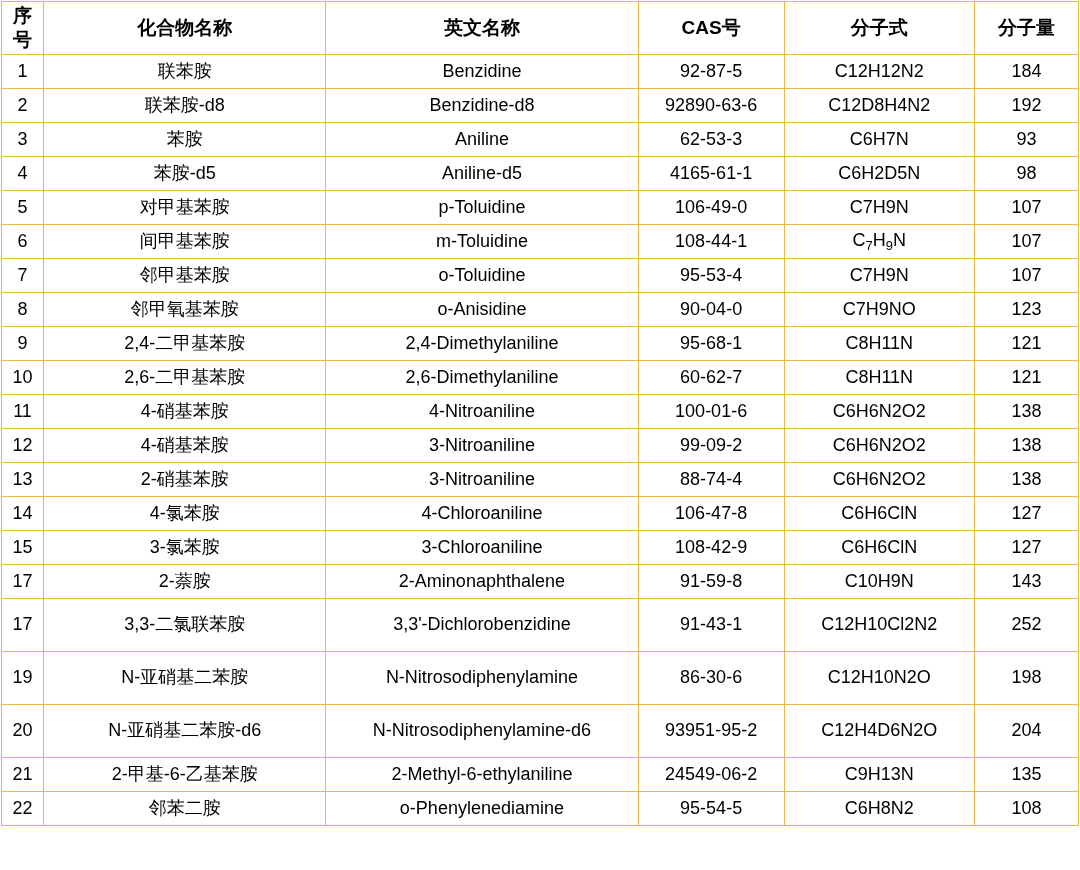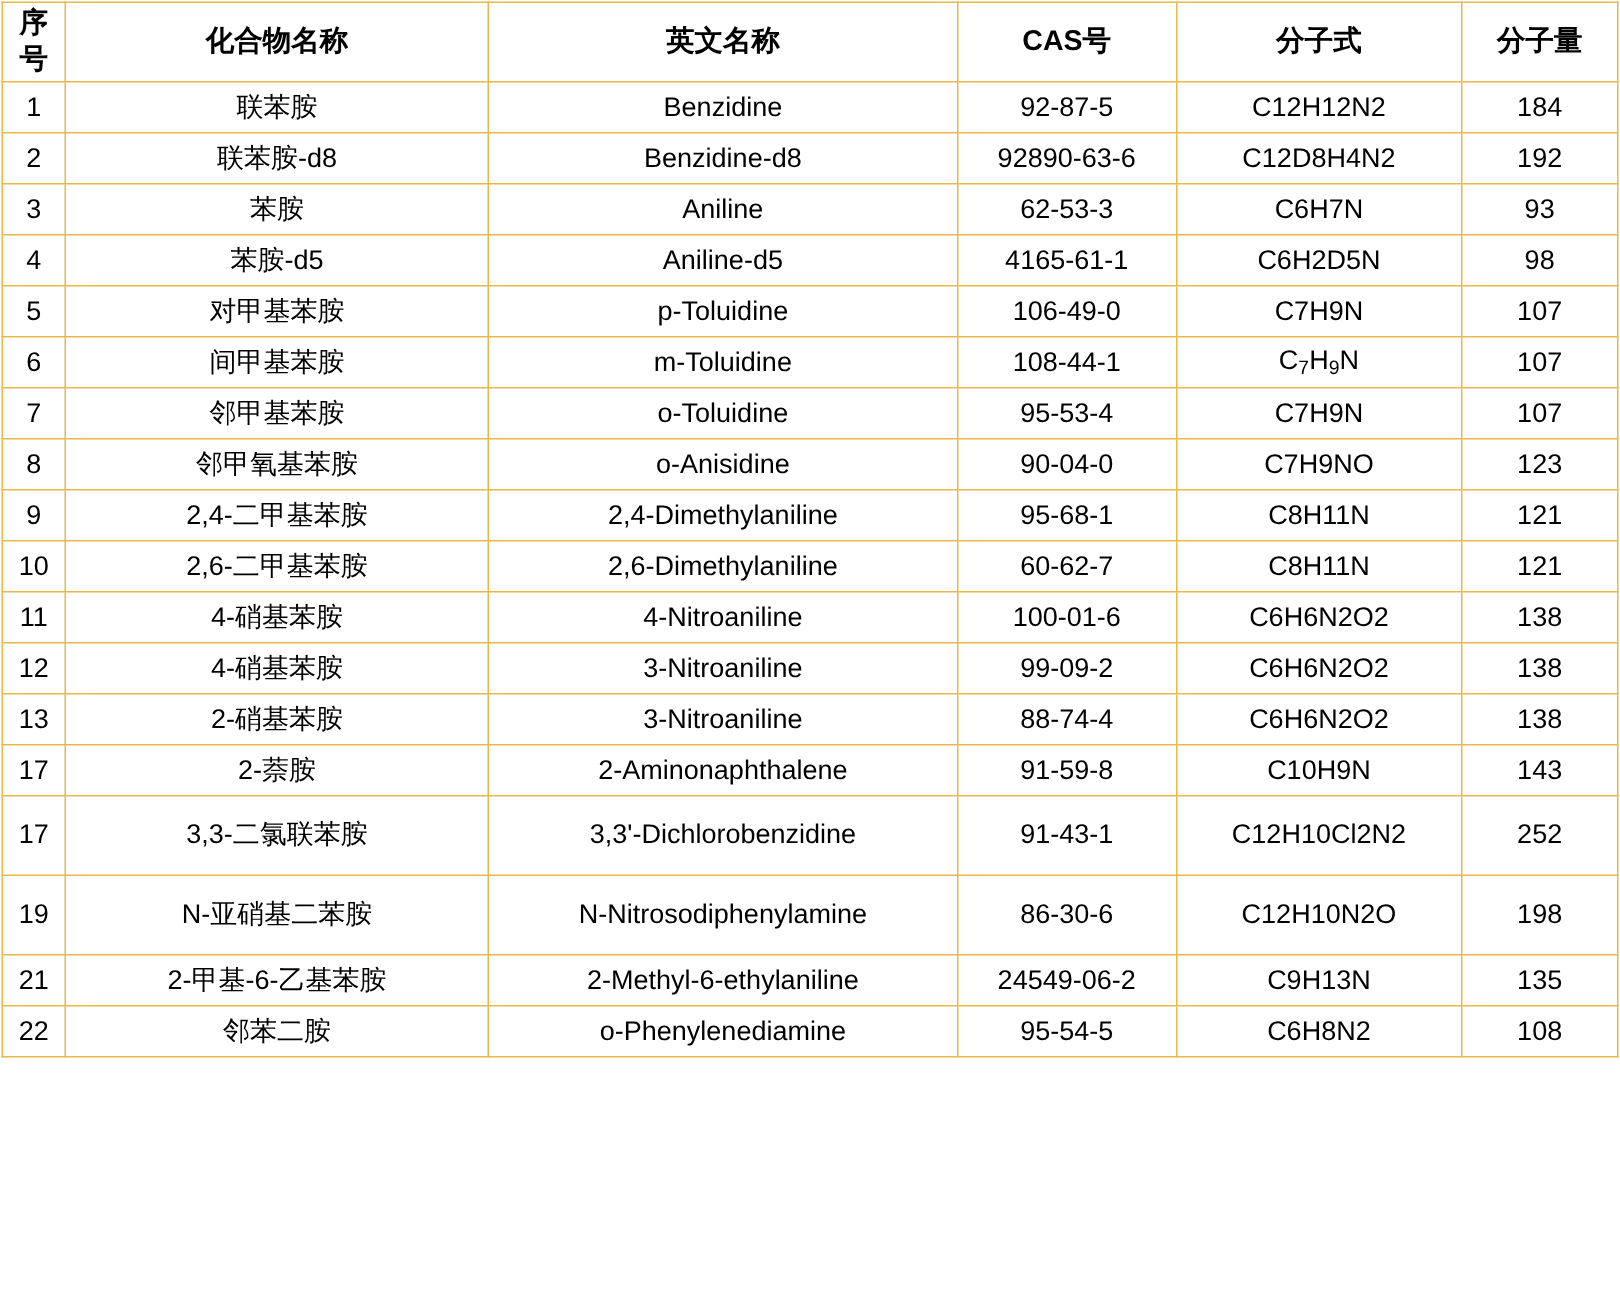--- a/index.html
+++ b/index.html
@@ -180,20 +180,36 @@
         </tr>
         <tr>
           <td class="idx">13</td>
           <td>2-硝基苯胺</td>
           <td>3-Nitroaniline</td>
           <td>88-74-4</td>
           <td>C6H6N2O2</td>
           <td>138</td>
         </tr>
         <tr>
+          <td class="idx">14</td>
+          <td>4-氯苯胺</td>
+          <td>4-Chloroaniline</td>
+          <td>106-47-8</td>
+          <td>C6H6ClN</td>
+          <td>127</td>
+        </tr>
+        <tr>
+          <td class="idx">15</td>
+          <td>3-氯苯胺</td>
+          <td>3-Chloroaniline</td>
+          <td>108-42-9</td>
+          <td>C6H6ClN</td>
+          <td>127</td>
+        </tr>
+        <tr>
           <td class="idx">17</td>
           <td>2-萘胺</td>
           <td>2-Aminonaphthalene</td>
           <td>91-59-8</td>
           <td>C10H9N</td>
           <td>143</td>
         </tr>
         <tr class="tall">
           <td class="idx">17</td>
           <td>3,3-二氯联苯胺</td>
@@ -203,20 +219,28 @@
           <td>252</td>
         </tr>
         <tr class="tall">
           <td class="idx">19</td>
           <td>N-亚硝基二苯胺</td>
           <td>N-Nitrosodiphenylamine</td>
           <td>86-30-6</td>
           <td>C12H10N2O</td>
           <td>198</td>
         </tr>
+        <tr class="tall">
+          <td class="idx">20</td>
+          <td>N-亚硝基二苯胺-d6</td>
+          <td>N-Nitrosodiphenylamine-d6</td>
+          <td>93951-95-2</td>
+          <td>C12H4D6N2O</td>
+          <td>204</td>
+        </tr>
         <tr>
           <td class="idx">21</td>
           <td>2-甲基-6-乙基苯胺</td>
           <td>2-Methyl-6-ethylaniline</td>
           <td>24549-06-2</td>
           <td>C9H13N</td>
           <td>135</td>
         </tr>
         <tr>
           <td class="idx">22</td>

